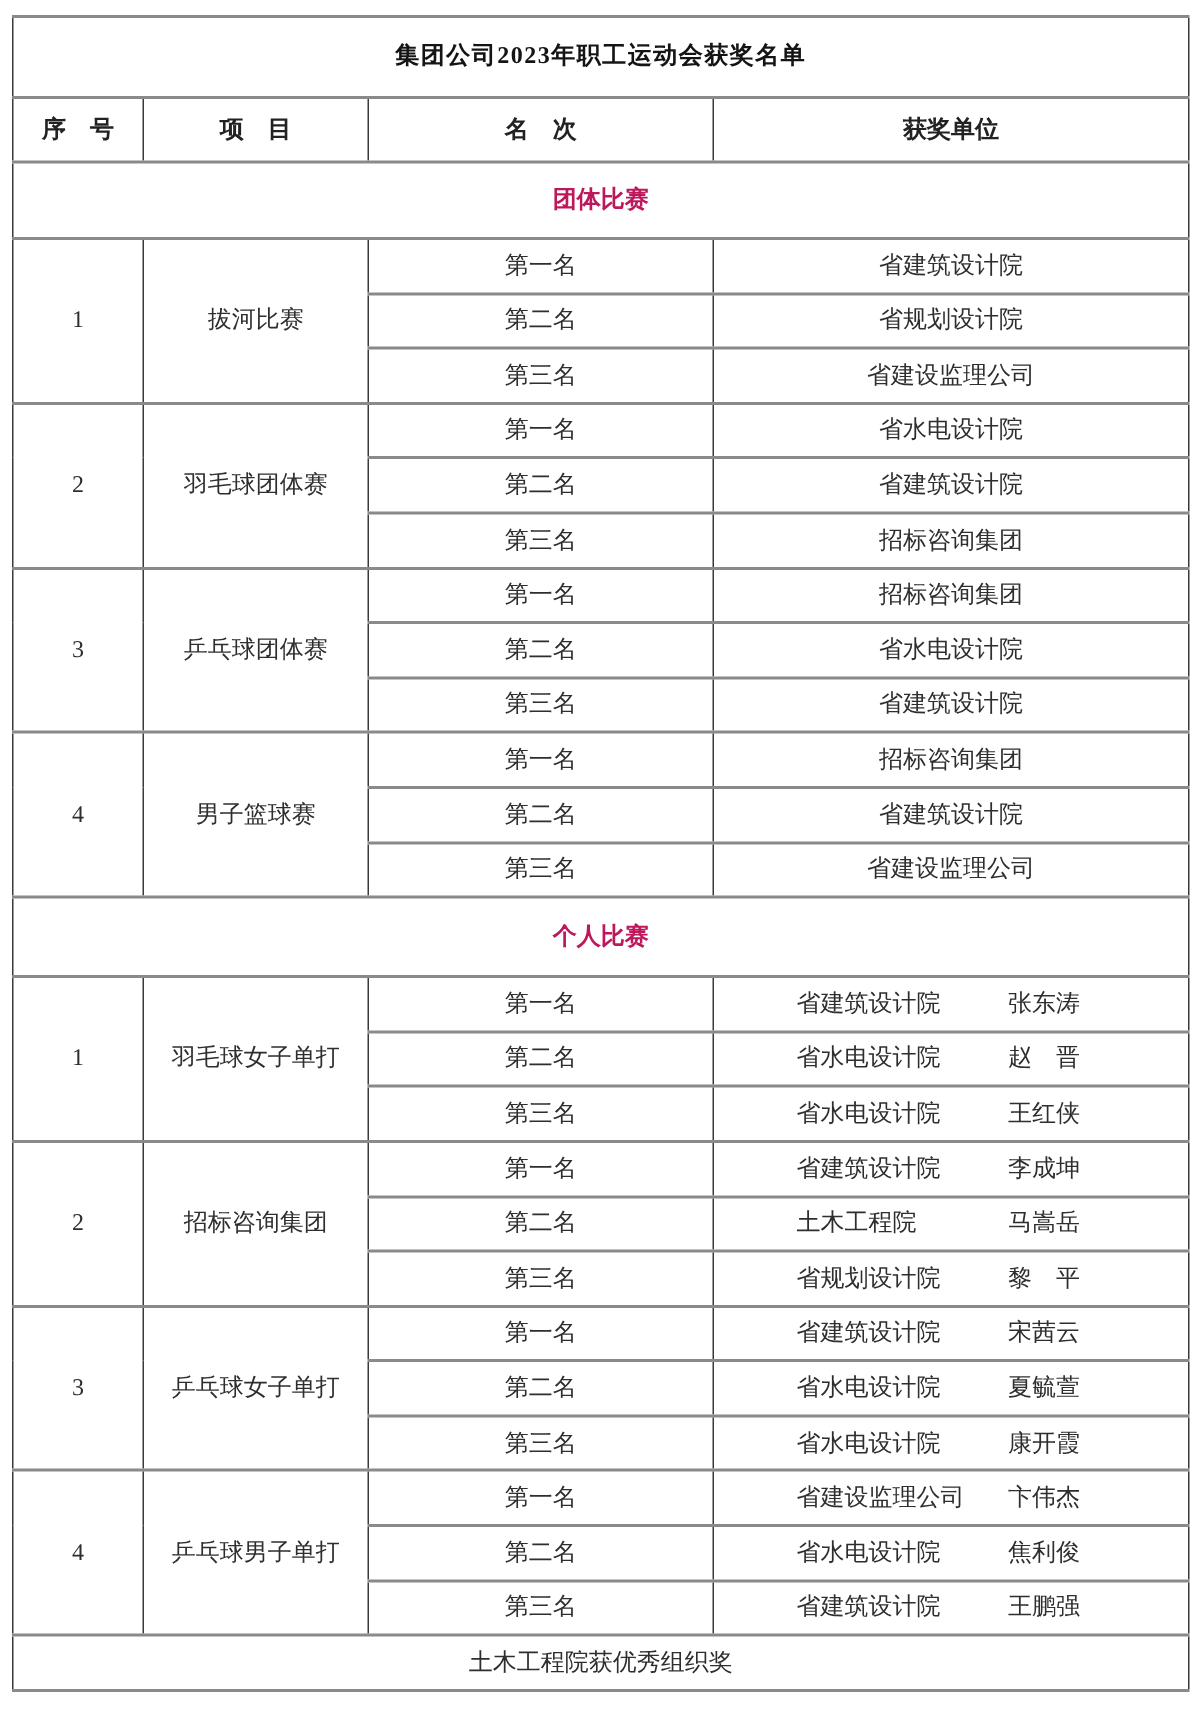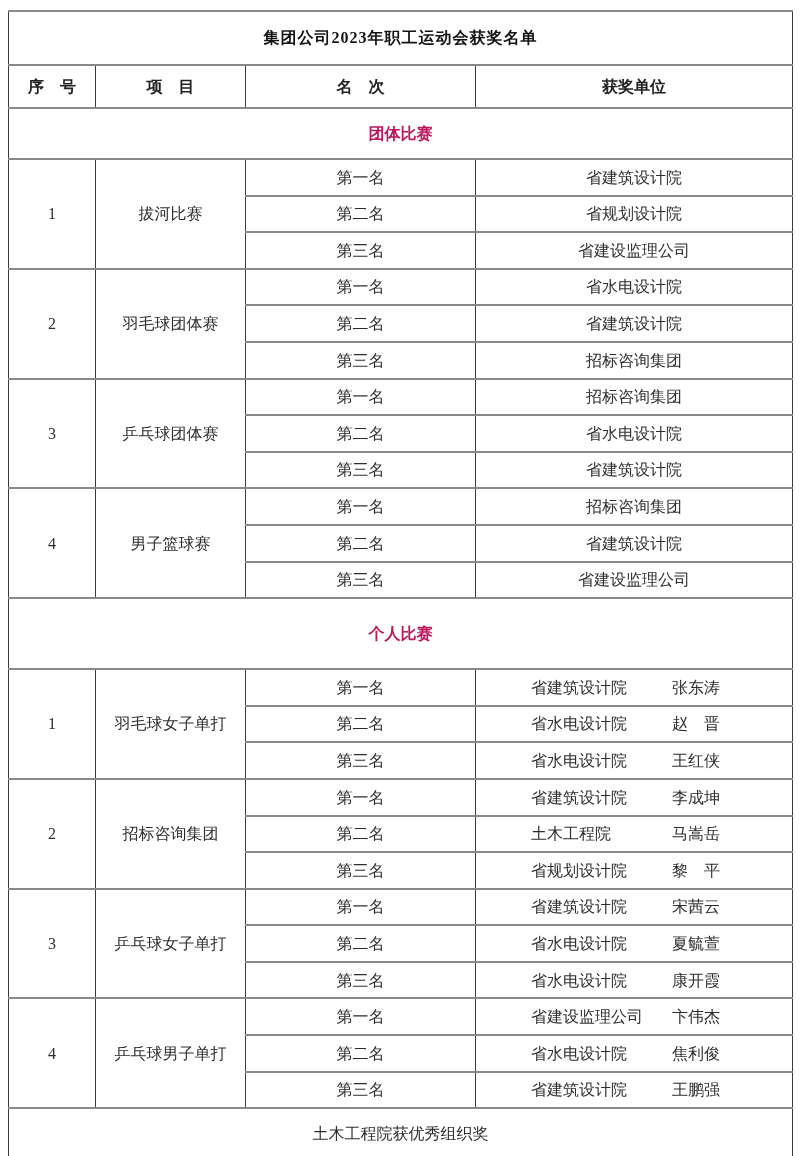--- a/index.html
+++ b/index.html
@@ -17,23 +17,23 @@
     border-right:1px solid #3a3a3a;
     border-top:2px solid #8a8a8a;
     border-bottom:2px solid #8a8a8a;
     text-align:center;vertical-align:middle;
     font-size:16px;padding:0;overflow:hidden;
     line-height:1.2;
   }
   tr.r-title{height:54px;}
   tr.r-head{height:43px;margin-top:34px;}
   tr.r-sec1{height:51px;}
-  tr.r-sec2{height:71px;}
+  tr.r-sec2{height:53px;}
   tr.r-sub{height:36.6px;}
-  tr.r-foot{height:51px;padding-left:16px;}
+  tr.r-foot{height:37px;padding-left:16px;}
   td.title-cell{font-size:24px;font-weight:bold;color:#141414;letter-spacing:1px;margin-left:28px;}
   td.head-cell{font-weight:bold;color:#222;}
   td.section-cell{font-weight:bold;color:#be185d;}
   td.no-cell{font-size:16px;}
   .wp{display:flex;align-items:center;justify-content:flex-start;padding-left:55px;}
   .wp .u{display:inline-block;width:141px;text-align:left;white-space:nowrap;}
   .wp .p{display:inline-block;text-align:left;white-space:nowrap;}
 </style>
 </head>
 <body>

